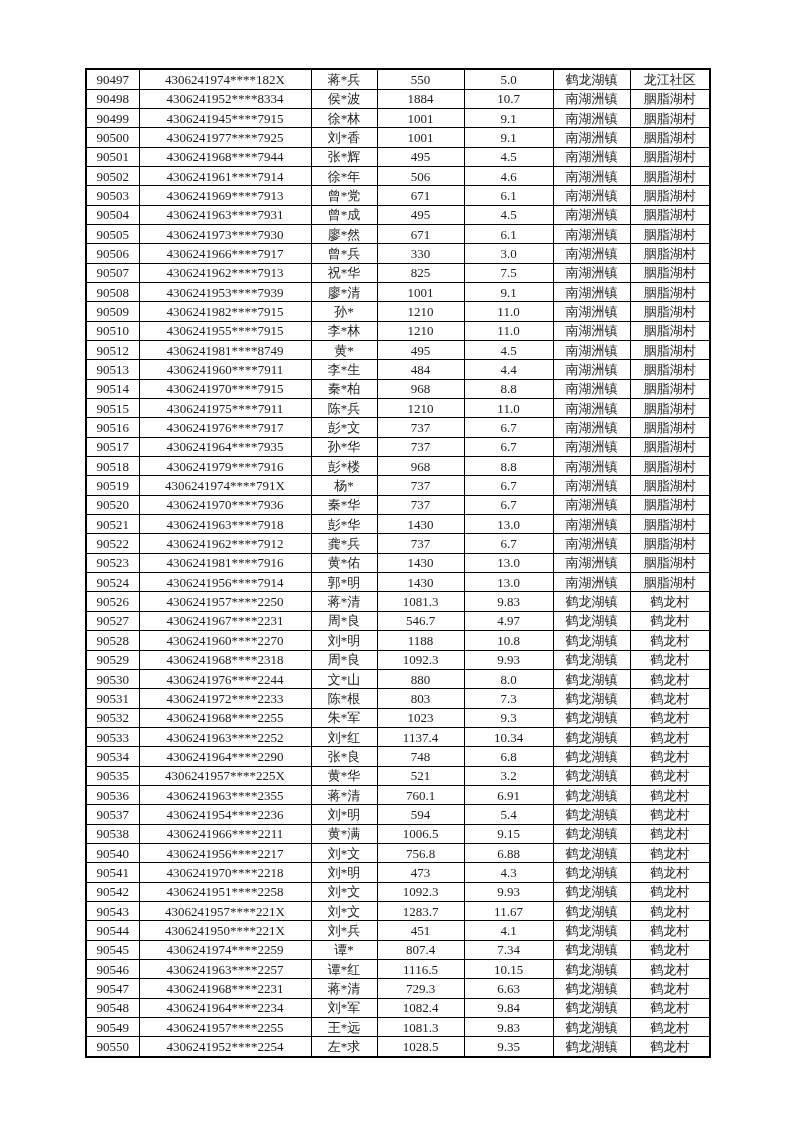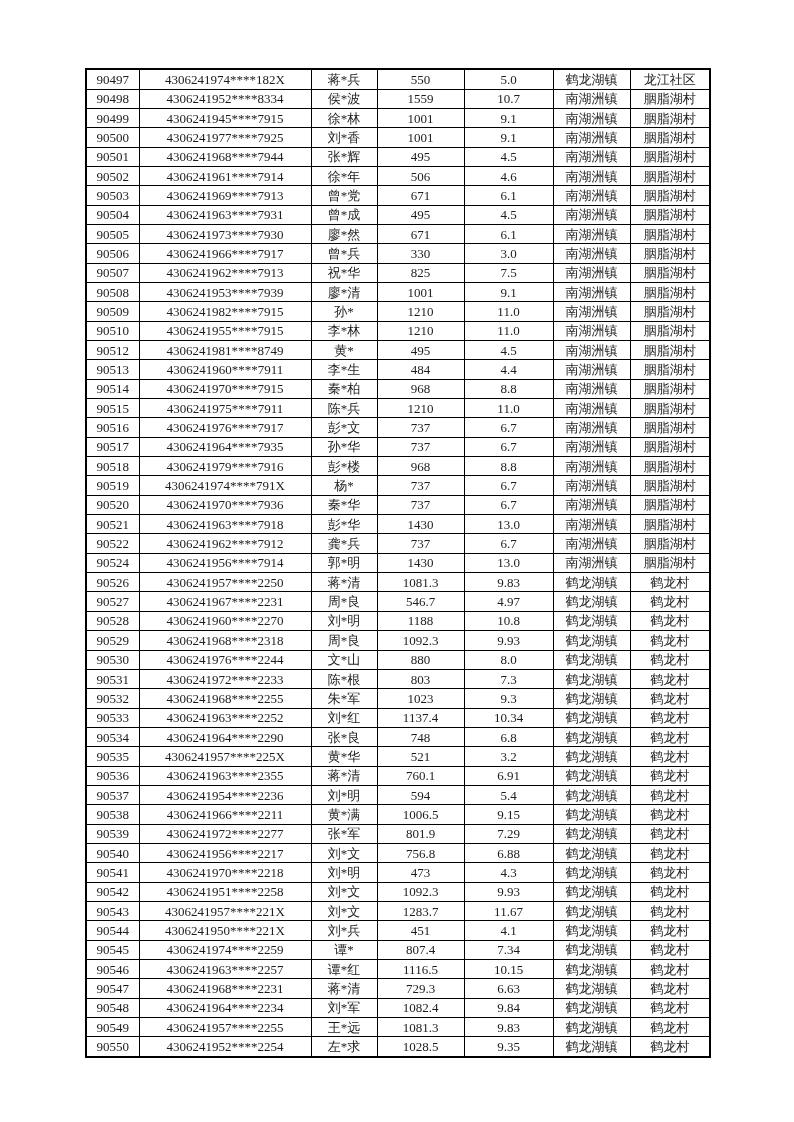--- a/index.html
+++ b/index.html
@@ -61,21 +61,21 @@
           <td>蒋*兵</td>
           <td>550</td>
           <td>5.0</td>
           <td>鹤龙湖镇</td>
           <td>龙江社区</td>
         </tr>
         <tr>
           <td>90498</td>
           <td>4306241952****8334</td>
           <td>侯*波</td>
-          <td>1559</td>
+          <td>1884</td>
           <td>10.7</td>
           <td>南湖洲镇</td>
           <td>胭脂湖村</td>
         </tr>
         <tr>
           <td>90499</td>
           <td>4306241945****7915</td>
           <td>徐*林</td>
           <td>1001</td>
           <td>9.1</td>
@@ -274,20 +274,29 @@
         <tr>
           <td>90522</td>
           <td>4306241962****7912</td>
           <td>龚*兵</td>
           <td>737</td>
           <td>6.7</td>
           <td>南湖洲镇</td>
           <td>胭脂湖村</td>
         </tr>
         <tr>
+          <td>90523</td>
+          <td>4306241981****7916</td>
+          <td>黄*佑</td>
+          <td>1430</td>
+          <td>13.0</td>
+          <td>南湖洲镇</td>
+          <td>胭脂湖村</td>
+        </tr>
+        <tr>
           <td>90524</td>
           <td>4306241956****7914</td>
           <td>郭*明</td>
           <td>1430</td>
           <td>13.0</td>
           <td>南湖洲镇</td>
           <td>胭脂湖村</td>
         </tr>
         <tr>
           <td>90526</td>
@@ -400,29 +409,20 @@
         <tr>
           <td>90538</td>
           <td>4306241966****2211</td>
           <td>黄*满</td>
           <td>1006.5</td>
           <td>9.15</td>
           <td>鹤龙湖镇</td>
           <td>鹤龙村</td>
         </tr>
         <tr>
-          <td>90539</td>
-          <td>4306241972****2277</td>
-          <td>张*军</td>
-          <td>801.9</td>
-          <td>7.29</td>
-          <td>鹤龙湖镇</td>
-          <td>鹤龙村</td>
-        </tr>
-        <tr>
           <td>90540</td>
           <td>4306241956****2217</td>
           <td>刘*文</td>
           <td>756.8</td>
           <td>6.88</td>
           <td>鹤龙湖镇</td>
           <td>鹤龙村</td>
         </tr>
         <tr>
           <td>90541</td>

